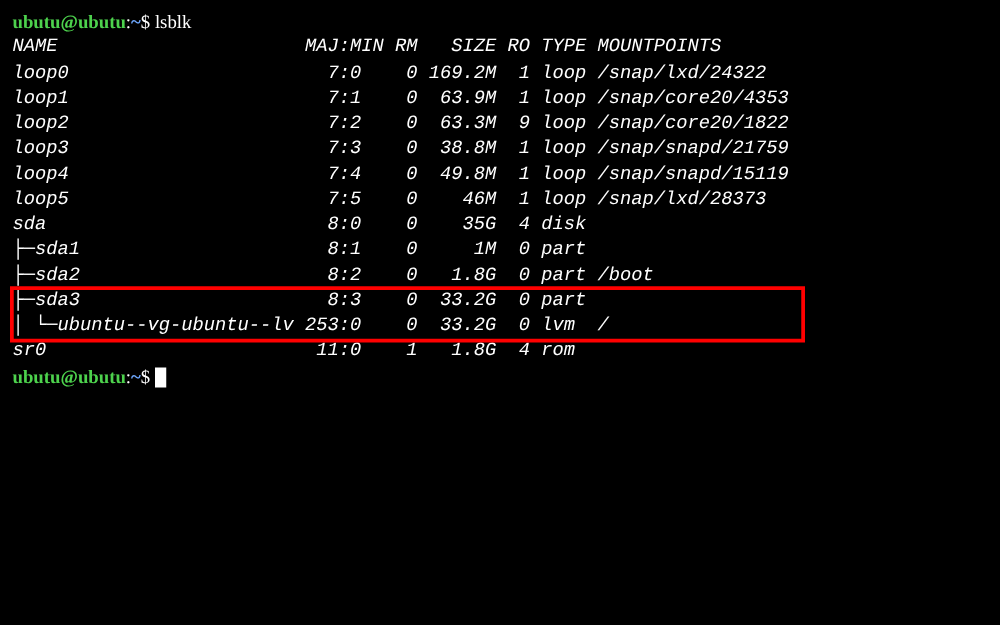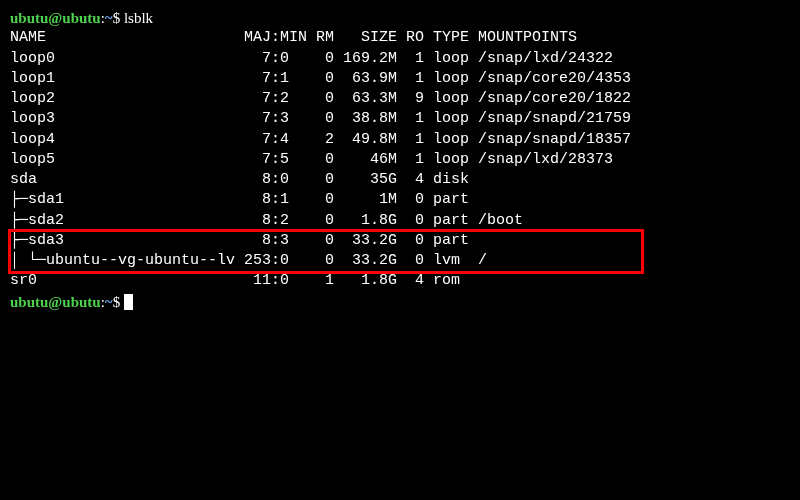--- a/index.html
+++ b/index.html
@@ -14,21 +14,21 @@
       position: relative;
       line-height: 1.35;
       overflow: hidden;
     }
     .prompt-line { white-space: pre; font-family: Liberation Serif, serif; }
     .user-host { color: #4dd24d; font-weight: bold; }
     .colon { color: #fff; }
     .path { color: #6fa8ff; font-weight: bold; }
     .dollar { color: #fff; }
     .command { color: #fff; }
-    .output { white-space: pre; color: #fff; }
+    .output { white-space: pre; color: #fff; font-style: italic; }
     .cursor {
       display: inline-block;
       width: 9px;
       height: 16px;
       background: #fff;
       vertical-align: text-bottom;
     }
     .highlight-box {
       position: absolute;
       border: 3px solid #ff0000;
@@ -38,21 +38,21 @@
 </head>
 <body>
 
 <div class="prompt-line"><span class="user-host">ubutu@ubutu</span><span class="colon">:</span><span class="path">~</span><span class="dollar">$ </span><span class="command">lsblk</span></div>
 
 <div class="output">NAME                      MAJ:MIN RM   SIZE RO TYPE MOUNTPOINTS</div>
 <div class="output">loop0                       7:0    0 169.2M  1 loop /snap/lxd/24322</div>
 <div class="output">loop1                       7:1    0  63.9M  1 loop /snap/core20/4353</div>
 <div class="output">loop2                       7:2    0  63.3M  9 loop /snap/core20/1822</div>
 <div class="output">loop3                       7:3    0  38.8M  1 loop /snap/snapd/21759</div>
-<div class="output">loop4                       7:4    2  49.8M  1 loop /snap/snapd/18357</div>
+<div class="output">loop4                       7:4    0  49.8M  1 loop /snap/snapd/15119</div>
 <div class="output">loop5                       7:5    0    46M  1 loop /snap/lxd/28373</div>
 <div class="output">sda                         8:0    0    35G  4 disk </div>
 <div class="output">├─sda1                      8:1    0     1M  0 part </div>
 <div class="output">├─sda2                      8:2    0   1.8G  0 part /boot</div>
 <div class="output">├─sda3                      8:3    0  33.2G  0 part </div>
 <div class="output">│ └─ubuntu--vg-ubuntu--lv 253:0    0  33.2G  0 lvm  /</div>
 <div class="output">sr0                        11:0    1   1.8G  4 rom  </div>
 
 <div class="prompt-line"><span class="user-host">ubutu@ubutu</span><span class="colon">:</span><span class="path">~</span><span class="dollar">$ </span><span class="cursor"></span></div>
 

